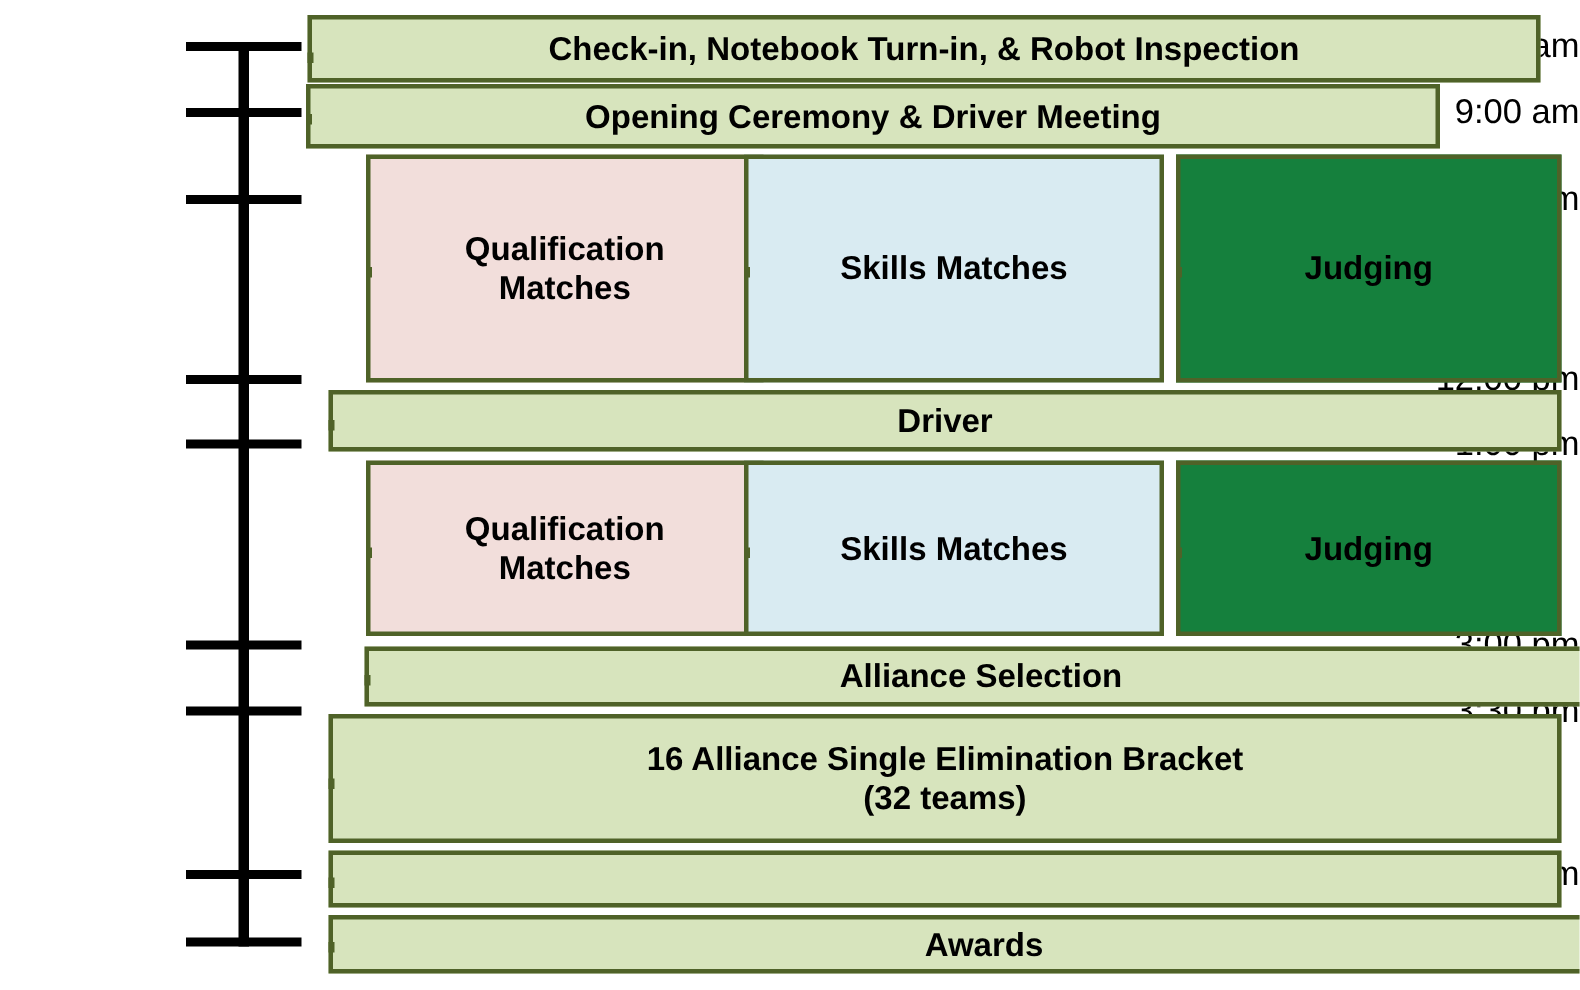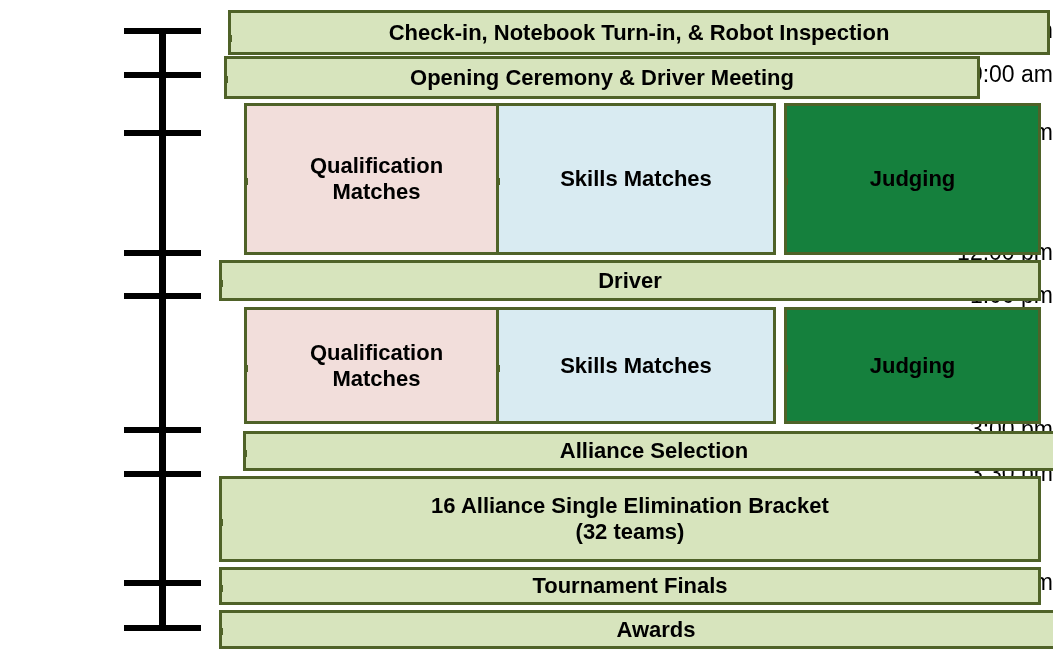--- a/index.html
+++ b/index.html
@@ -82,25 +82,25 @@
       <div class="tick" style="top: 427px;"></div>
       <div class="time-label" style="top: 418px;">3:00 pm</div>
       <div class="tick" style="top: 471px;"></div>
       <div class="time-label" style="top: 462px;">3:30 pm</div>
       <div class="tick" style="top: 580px;"></div>
       <div class="time-label" style="top: 571px;">5:00 pm</div>
       <div class="tick" style="top: 625px;"></div>
       <div class="time-label" style="top: 616px;">5:30  pm</div>
     </div>
   <div id="blocks-layer">
-      <div class="block fill-green" style="left: 228px; top: 10px; width: 822px; height: 45px;">
+      <div class="block fill-green" style="left: 205px; top: 10px; width: 822px; height: 45px;">
         <div class="notch" style="top: 22px;"></div>
         <span class="label">Check-in, Notebook Turn-in, &amp; Robot Inspection</span>
       </div>
-      <div class="block fill-green" style="left: 224px; top: 56px; width: 756px; height: 43px;">
+      <div class="block fill-green" style="left: 204px; top: 56px; width: 756px; height: 43px;">
         <div class="notch" style="top: 17px;"></div>
         <span class="label">Opening Ceremony &amp; Driver Meeting</span>
       </div>
       <div class="block fill-pink" style="left: 224px; top: 103px; width: 265px; height: 152px;">
         <div class="notch" style="top: 72px;"></div>
         <span class="label">Qualification
 Matches</span>
       </div>
       <div class="block fill-blue" style="left: 496px; top: 103px; width: 280px; height: 152px;">
         <div class="notch" style="top: 72px;"></div>
@@ -131,20 +131,19 @@
         <div class="notch" style="top: 16px;"></div>
         <span class="label">Alliance Selection</span>
       </div>
       <div class="block fill-green" style="left: 219px; top: 476px; width: 822px; height: 86px;">
         <div class="notch" style="top: 40px;"></div>
         <span class="label">16 Alliance Single Elimination Bracket
 (32 teams)</span>
       </div>
       <div class="block fill-green" style="left: 219px; top: 567px; width: 822px; height: 38px;">
         <div class="notch" style="top: 15px;"></div>
-        <span class="label">Tournament Finals</span>
       </div>
       <div class="block fill-green" style="left: 219px; top: 610px; width: 874px; height: 39px;">
         <div class="notch" style="top: 15px;"></div>
         <span class="label">Awards</span>
       </div>
     </div>
 </div>
 
 </body></html>

